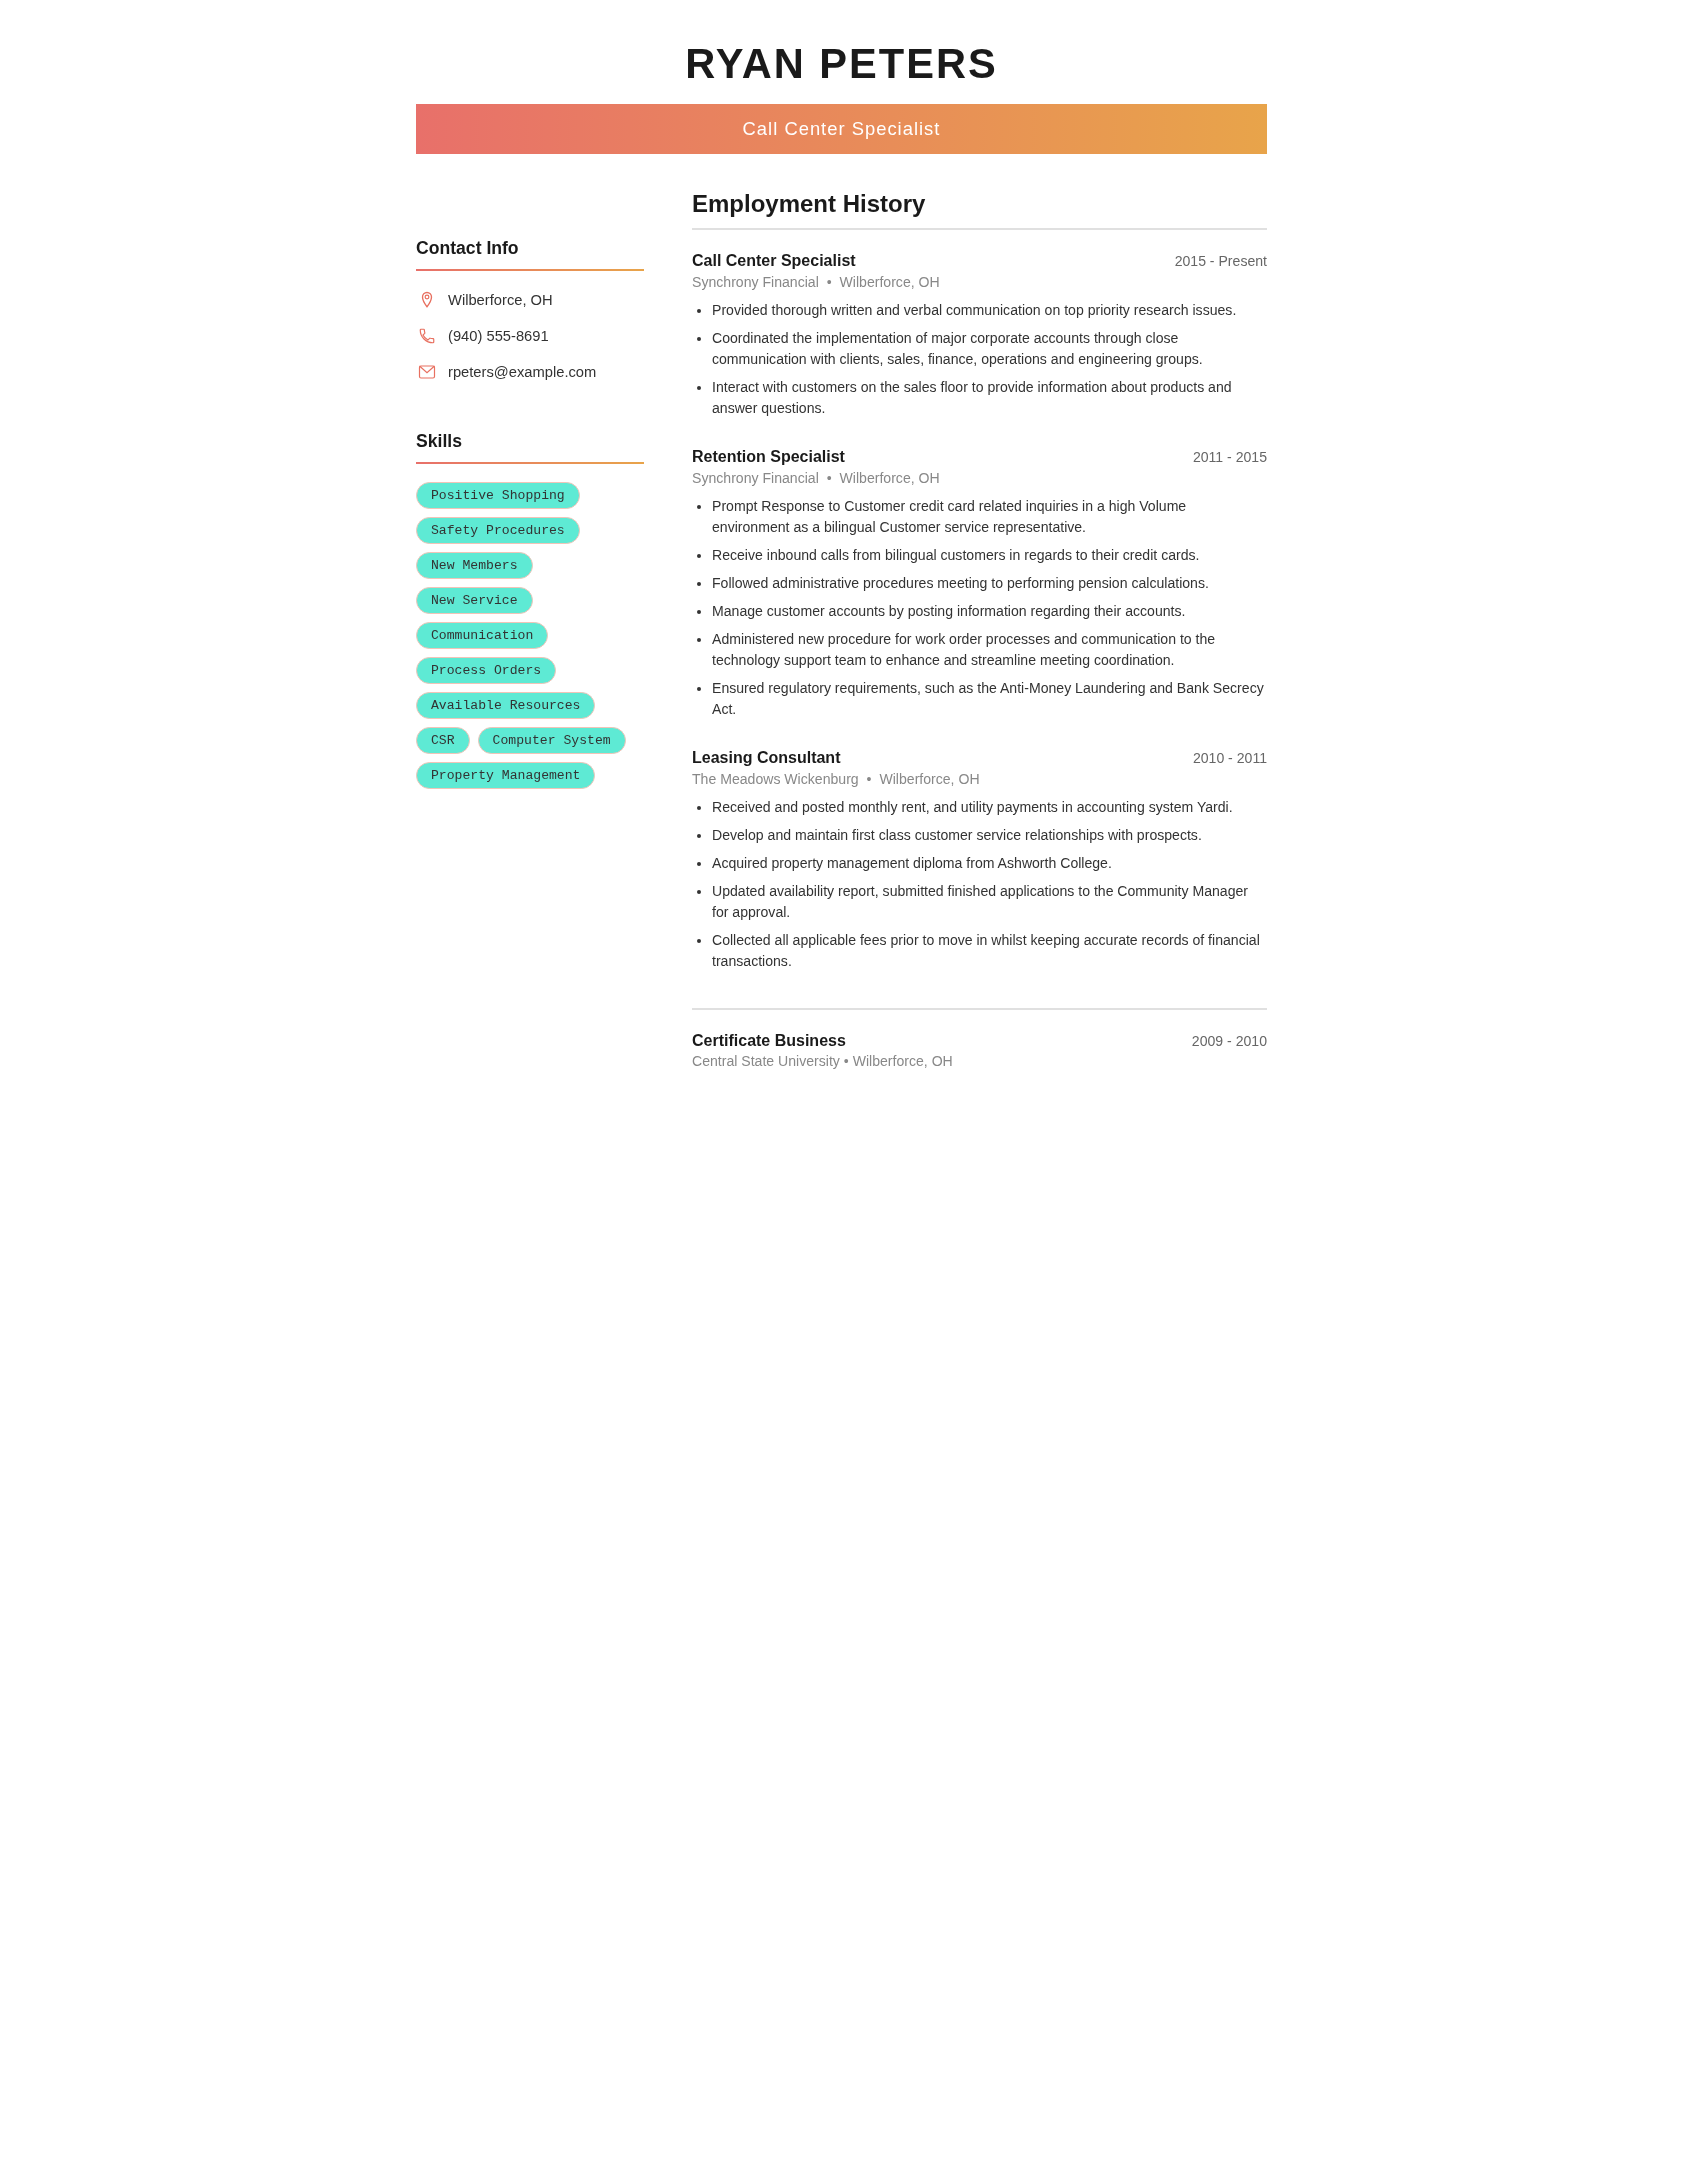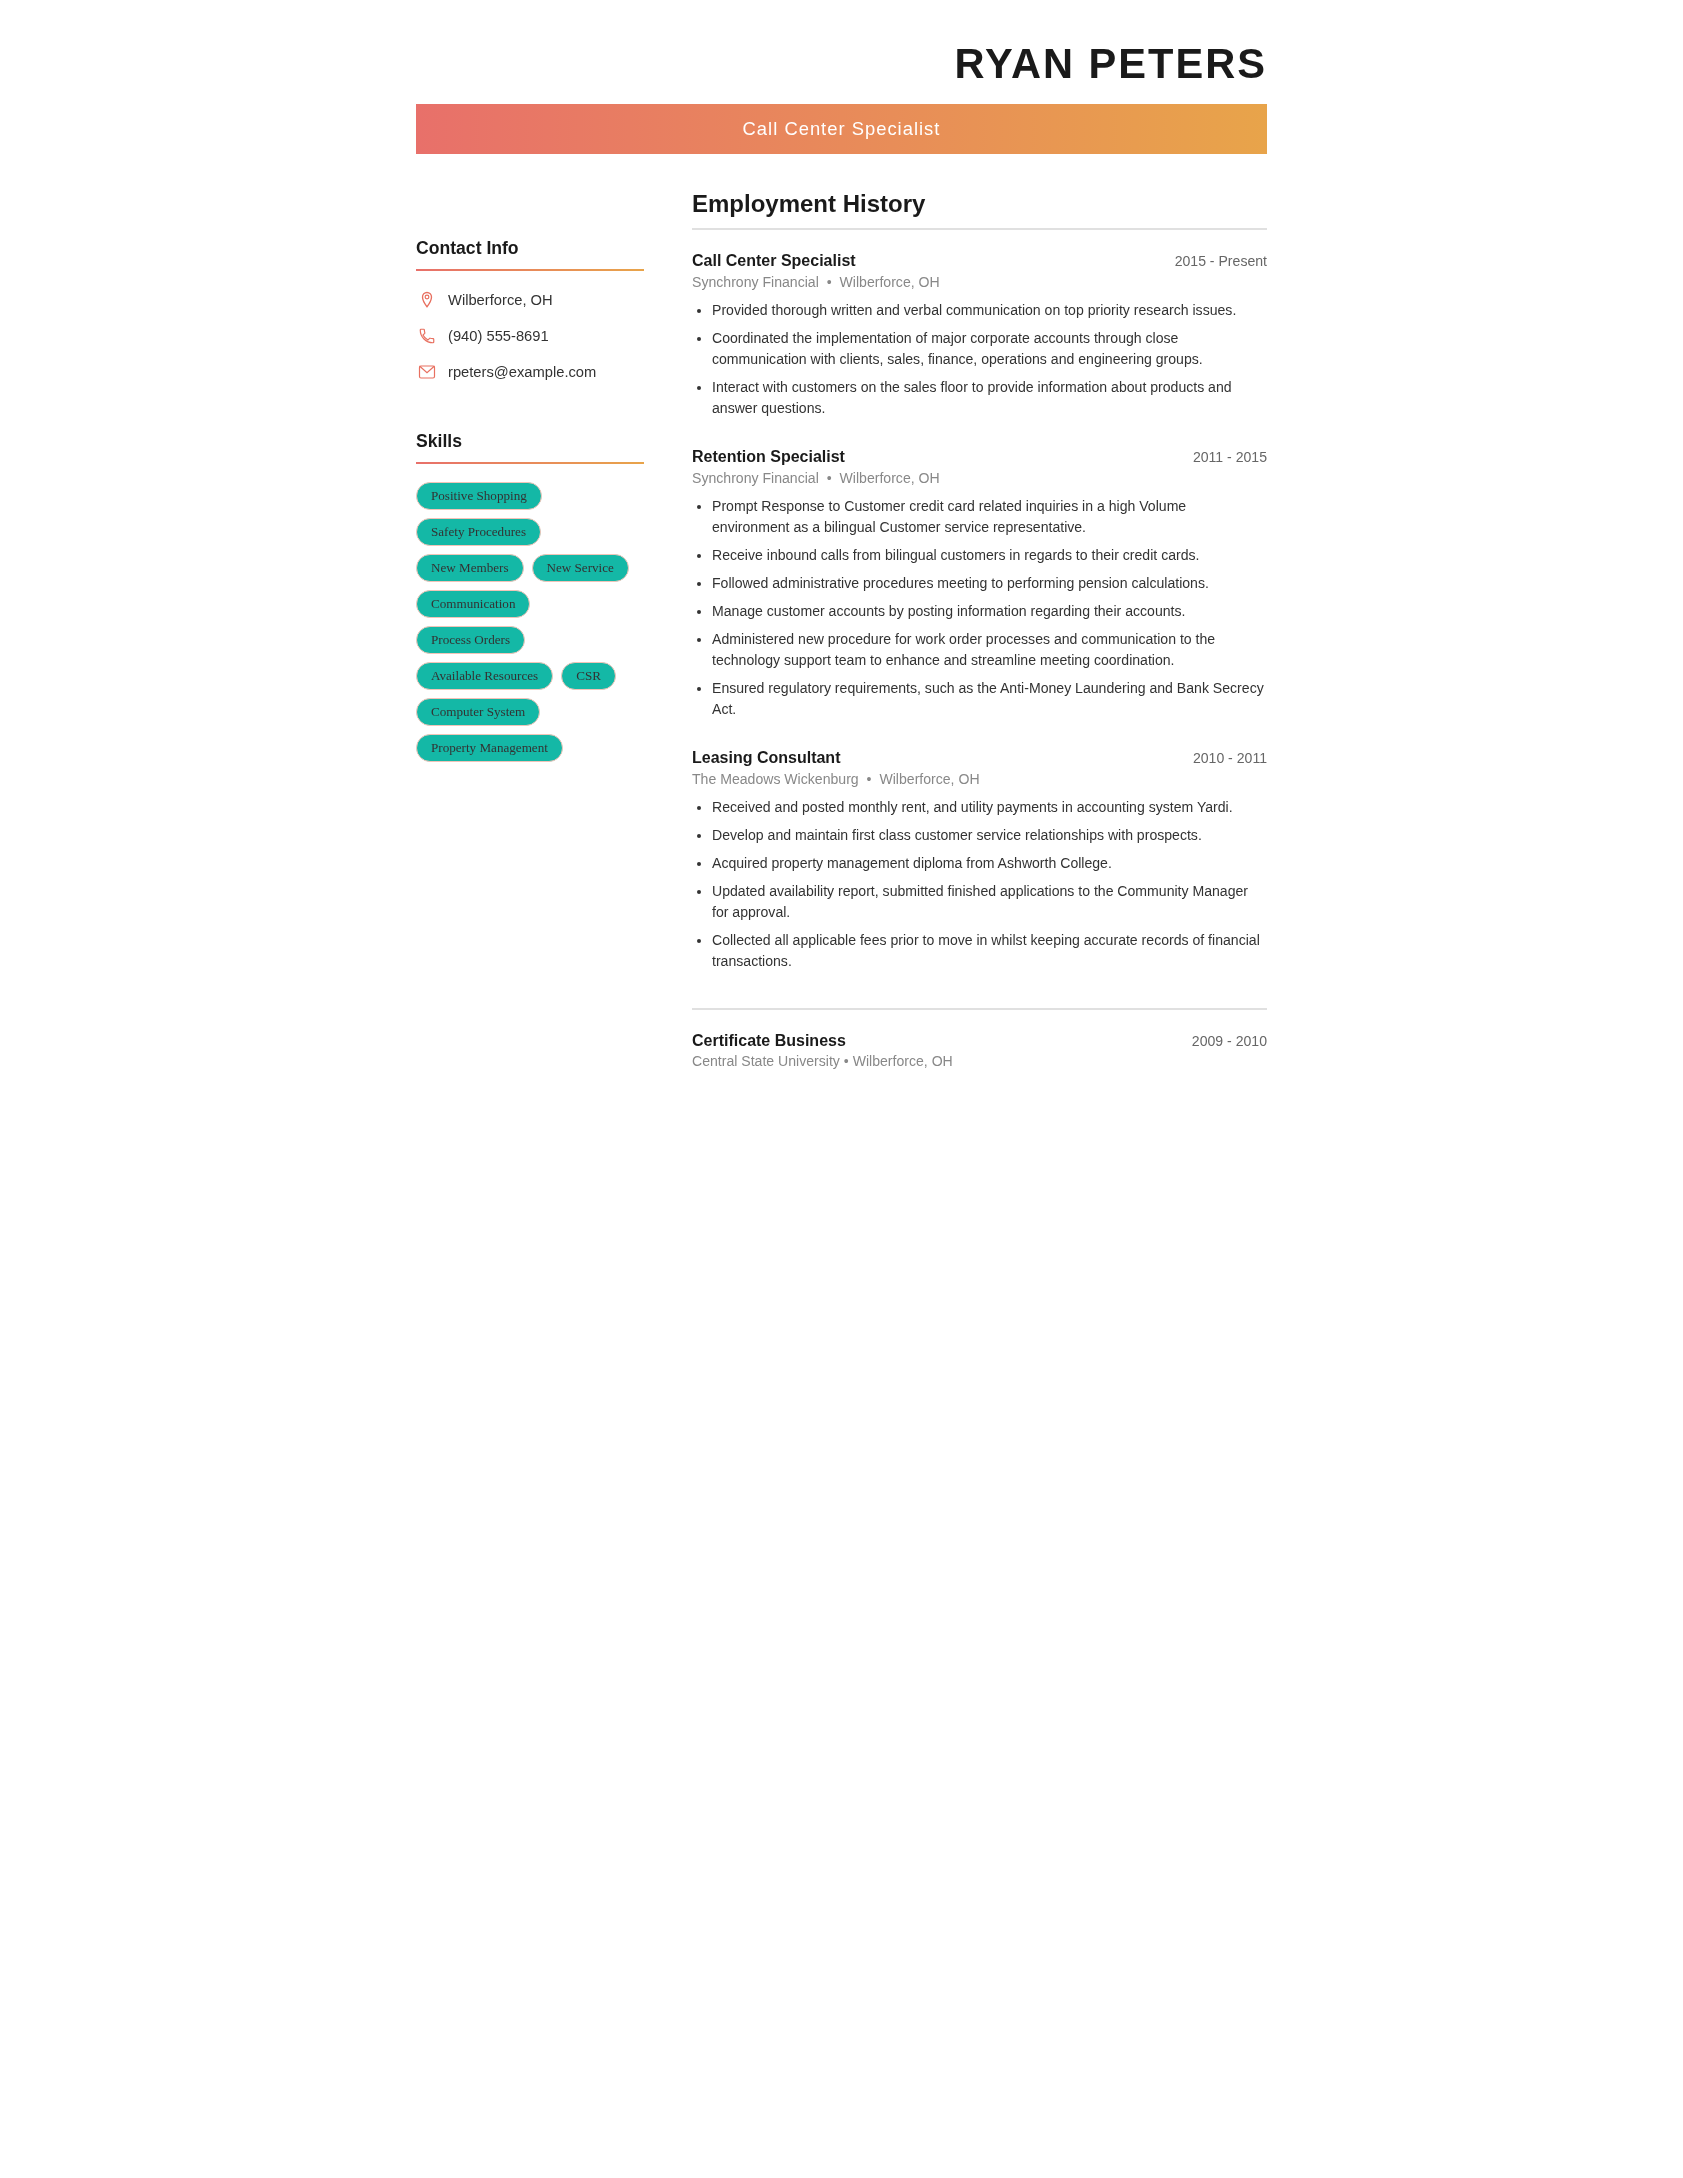--- a/index.html
+++ b/index.html
@@ -7,21 +7,21 @@
       font-family: Georgia, 'Times New Roman', serif;
       background: #fff;
       color: #222;
       width: 931px;
       margin: 0 auto;
       padding: 40px 40px 59px 40px;
     }
 
     
     .header-name {
-      text-align: right;
+      text-align: center;
       font-size: 2.6rem;
       font-weight: 900;
       letter-spacing: 2px;
       color: #1a1a1a;
       font-family: Arial, sans-serif;
       margin-bottom: 16px;
     }
 
     .header-banner {
       background: linear-gradient(to right, #e8706a, #e8a44a);
@@ -103,26 +103,26 @@
     .skills-section { }
 
     .skills-tags {
       display: flex;
       flex-wrap: wrap;
       gap: 8px;
       margin-top: 4px;
     }
 
     .skill-tag {
-      background: #14b8a6;
+      background: #5eead4;
       border: 1px solid #f0c4b8;
       border-radius: 20px;
       padding: 5px 14px;
       font-size: 0.82rem;
-      font-family: Liberation Serif, serif;
+      font-family: Liberation Mono, monospace;
       color: #333;
       white-space: nowrap;
     }
 
     
     .right-col {
       flex: 1;
     }
 
     .right-section-heading {

